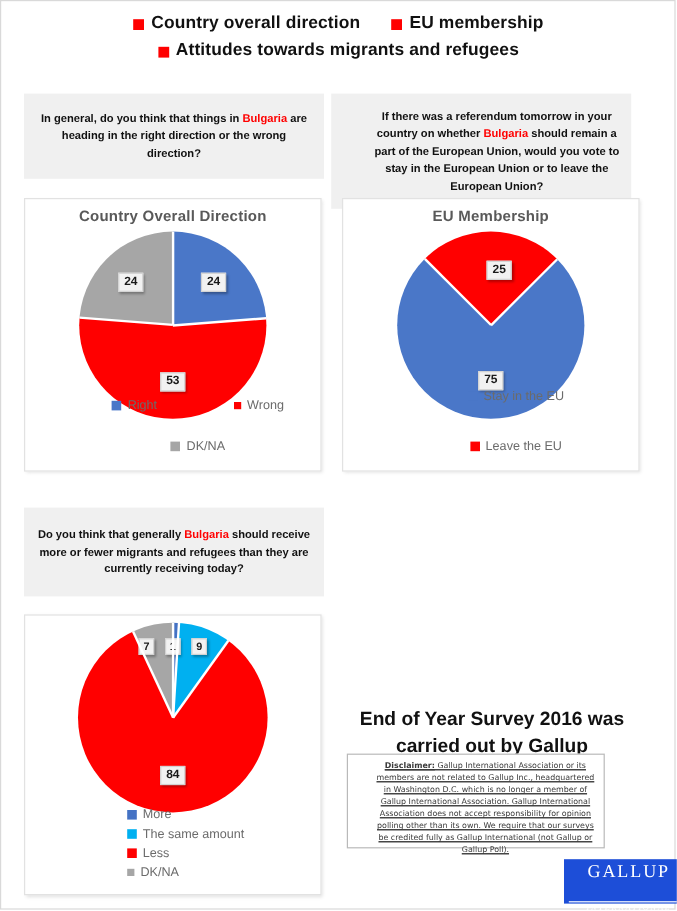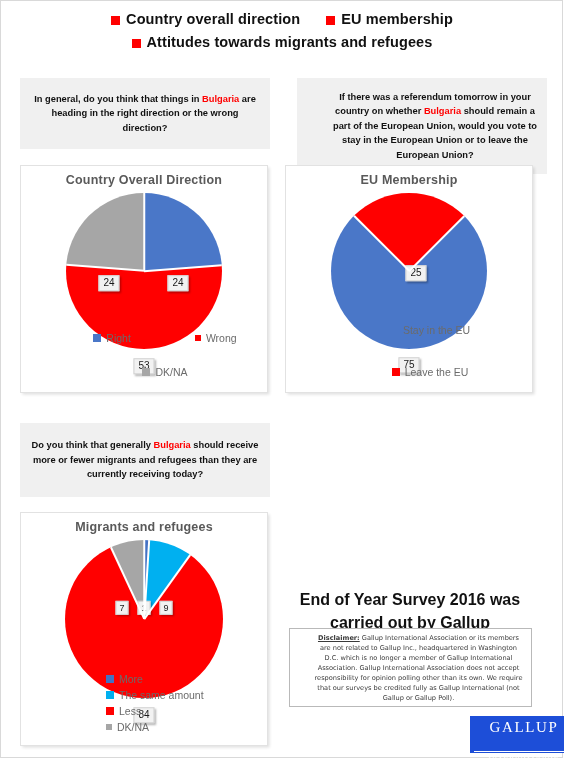--- a/index.html
+++ b/index.html
@@ -46,21 +46,21 @@
     display:flex;align-items:center;justify-content:flex-start;
     text-align:center;
     padding:6px 10px;
   }
   .qtext{
     font-size:9.3px;font-weight:bold;line-height:1.55;color:#111111;
   }
   .qtext .hl{color:#ff0000;}
 
   #qbox-1{left:20px;top:78px;width:250px;height:71px;}
-  #qbox-2{left:297px;top:78px;width:250px;height:96px;padding-left:36px;}
+  #qbox-2{left:276px;top:78px;width:250px;height:96px;padding-left:36px;}
   #qbox-3{left:20px;top:423px;width:250px;height:74px;}
 
   
   .card{
     position:absolute;
     background:#ffffff;
     border:1px solid #e2e2e2;
     box-sizing:border-box;
     box-shadow:1.5px 1.5px 3px rgba(0,0,0,0.13);
   }
@@ -79,27 +79,26 @@
   .pie{
     position:relative;border-radius:50%;margin:0 auto;
   }
 
   
   .val{
     position:absolute;
     background:#f2f2f2;
     border:1px solid #d2d2d2;
     color:#1a1a1a;
-    font-size:10px;font-weight:normal;
+    font-size:10px;font-weight:bold;
     padding:1px 4px 1px 4px;
     line-height:1.15;
     box-shadow:1.5px 1.5px 2px rgba(0,0,0,0.30);
     transform:translate(-50%,-50%);
     white-space:nowrap;
-    margin-top:48px;
   }
   .val.small{font-size:9px;padding:1px 3px;}
 
   
   .legend{
     position:absolute;left:0;width:100%;
     display:flex;flex-wrap:wrap;justify-content:center;
     font-size:10.5px;color:#6b6b6b;
   }
   .lg-item{display:inline-flex;align-items:center;gap:5px;padding-left:42px;}
@@ -111,25 +110,26 @@
   #legend-3{bottom:8px;}
   #legend-3 .lg-item{width:118px;margin-bottom:4px;}
 
   
   .survey-note{
     position:absolute;left:286px;top:588px;width:248px;
     text-align:center;
     font-size:16px;font-weight:bold;line-height:1.45;color:#111111;
   }
   .disclaimer-box{
-    position:absolute;left:289px;top:628px;width:243px;height:79px;
+    position:absolute;left:289px;top:628px;width:215px;height:79px;
     border:1px solid #b9b9b9;
     box-sizing:border-box;
     padding:4px 6px 3px 22px;
     background:#ffffff;
+    text-decoration:underline;
   }
   .disclaimer-txt{
     font-size:6.6px;line-height:1.52;color:#3a3a3a;text-align:center;
     font-family:"DejaVu Sans", sans-serif;
   }
   .disclaimer-txt .dt{text-decoration:underline;font-weight:bold;}
 
   
   .logo{
     position:absolute;left:470px;top:716px;width:108px;height:37px;
@@ -245,21 +245,20 @@
   </div>
 </div>
 
 <div class="qbox" id="qbox-3">
   <div class="qtext">
     <span>Do you think that generally </span><span class="hl">Bulgaria</span><span> should receive more or fewer migrants and refugees than they are currently receiving today?</span>
   </div>
 </div>
 
 <div class="card" id="card-3">
-  <div class="chart-title">Migrants and refugees</div>
 
   <div class="pie-wrap" style="margin-top:6px;">
     <div class="pie" id="pie3" style="width: 158px; height: 158px; background: conic-gradient(rgb(68, 114, 196) 0deg, rgb(68, 114, 196) 3.564deg, rgb(0, 176, 240) 3.564deg, rgb(0, 176, 240) 35.644deg, rgb(255, 0, 0) 35.644deg, rgb(255, 0, 0) 335.05deg, rgb(166, 166, 166) 335.05deg, rgb(166, 166, 166) 360deg);">
       <div class="val small" style="left:79px;top:20px;">1</div>
       <div class="val small" style="left:101px;top:20px;">9</div>
       <div class="val" style="left:79px;top:127px;">84</div>
       <div class="val small" style="left:57px;top:20px;">7</div>
     <div style="position: absolute; left: 50%; top: 0px; width: 1.5px; height: 50%; background: rgb(255, 255, 255); transform-origin: 50% 100%; transform: translateX(-50%) rotate(0deg);"></div>
         <div style="position: absolute; left: 50%; top: 0px; width: 1.5px; height: 50%; background: rgb(255, 255, 255); transform-origin: 50% 100%; transform: translateX(-50%) rotate(3.56436deg);"></div>
         <div style="position: absolute; left: 50%; top: 0px; width: 1.5px; height: 50%; background: rgb(255, 255, 255); transform-origin: 50% 100%; transform: translateX(-50%) rotate(35.6436deg);"></div>

